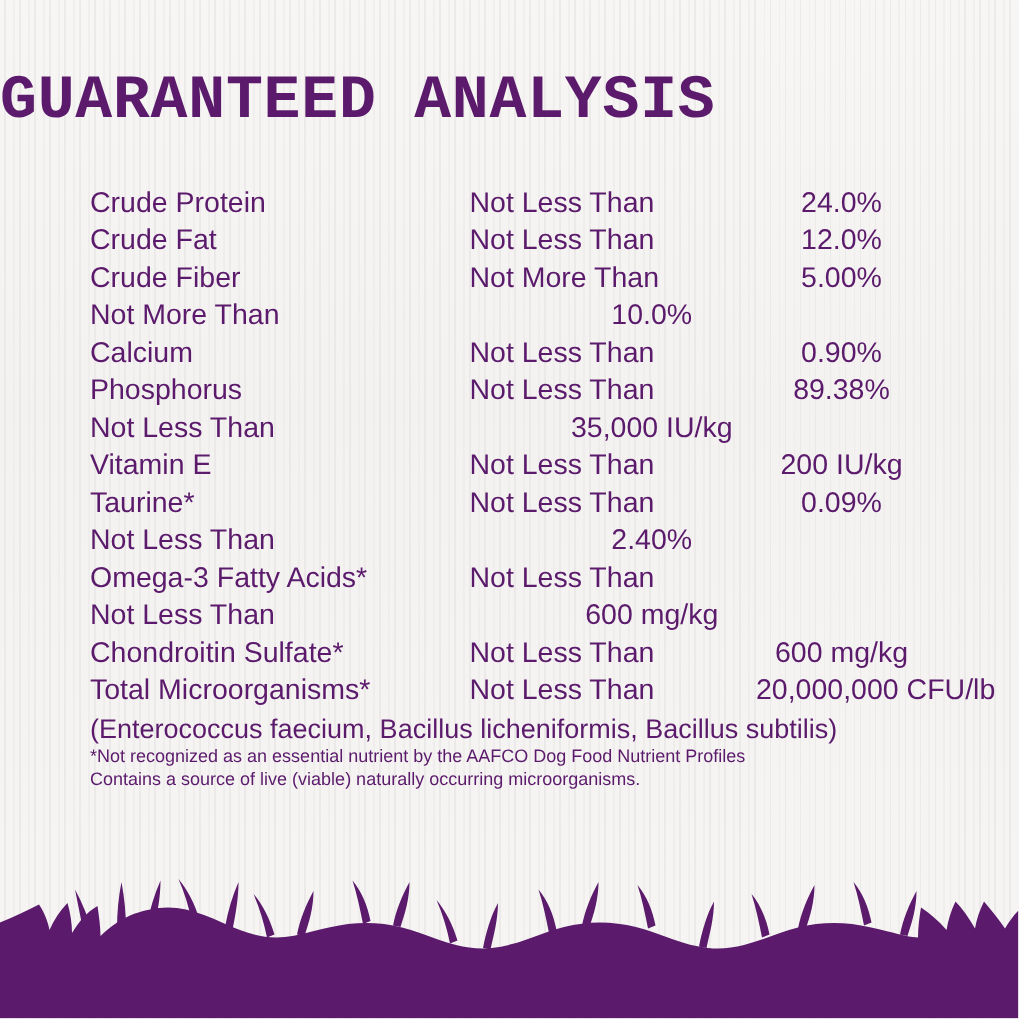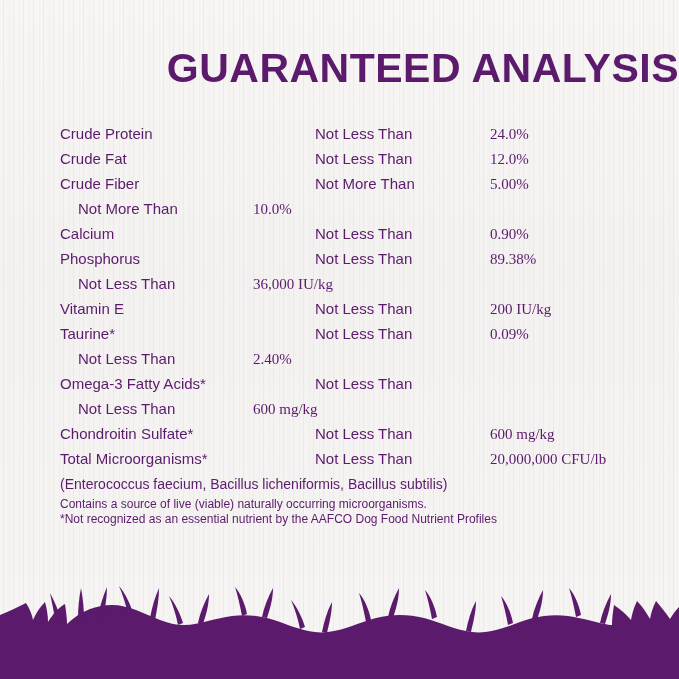--- a/index.html
+++ b/index.html
@@ -27,63 +27,62 @@
         rgba(236,234,232,0.0) 9px,
         rgba(233,231,229,0.45) 9px,
         rgba(233,231,229,0.45) 10px),
       linear-gradient(180deg, #f7f6f5 0%, #f3f2f1 40%, #f6f5f4 100%);
   }
   .title {
     position: absolute;
     left: 0;
     right: 0;
     top: 45px;
-    text-align: right;
+    text-align: left;
     color: #5b1a6b;
     font-size: 41px;
     font-weight: bold;
     letter-spacing: 0.5px;
-    font-family: Liberation Sans, sans-serif;
+    font-family: Liberation Mono, monospace;
   }
   .table {
     position: absolute;
     left: 60px;
     top: 125px;
     width: 558px;
   }
   .row {
     display: flex;
     align-items: baseline;
     height: 25px;
     color: #5b1a6b;
-    font-size: 15px;
+    font-size: 19px;
+    gap: 16px;
   }
   .c-name {
     width: 237px;
     flex: 0 0 237px;
     white-space: nowrap;
   }
   .c-qual {
     width: 175px;
     flex: 0 0 175px;
     white-space: nowrap;
-    margin-left: 18px;
   }
   .c-val {
     flex: 1 1 auto;
-    text-align: left;
-    white-space: nowrap;
-    font-family: Liberation Serif, serif;
+    text-align: center;
+    white-space: nowrap;
   }
   .note-organisms {
     position: absolute;
     left: 60px;
     top: 476px;
     color: #5b1a6b;
-    font-size: 14px;
+    font-size: 18px;
   }
   .footnotes {
     position: absolute;
     left: 60px;
     top: 497px;
     color: #5b1a6b;
     font-size: 12px;
     line-height: 14.5px;
   }
   .footnotes div {
@@ -130,21 +129,21 @@
       <span class="c-qual">Not Less Than</span>
       <span class="c-val">0.90%</span>
     </div>
     <div class="row">
       <span class="c-name">Phosphorus</span>
       <span class="c-qual">Not Less Than</span>
       <span class="c-val">89.38%</span>
     </div>
     <div class="row">
       <span class="c-qual">Not Less Than</span>
-      <span class="c-val">36,000 IU/kg</span>
+      <span class="c-val">35,000 IU/kg</span>
     </div>
     <div class="row">
       <span class="c-name">Vitamin E</span>
       <span class="c-qual">Not Less Than</span>
       <span class="c-val">200 IU/kg</span>
     </div>
     <div class="row">
       <span class="c-name">Taurine*</span>
       <span class="c-qual">Not Less Than</span>
       <span class="c-val">0.09%</span>
@@ -169,22 +168,22 @@
     <div class="row">
       <span class="c-name">Total Microorganisms*</span>
       <span class="c-qual">Not Less Than</span>
       <span class="c-val">20,000,000 CFU/lb</span>
     </div>
   </div>
 
   <div class="note-organisms">(Enterococcus faecium, Bacillus licheniformis, Bacillus subtilis)</div>
 
   <div class="footnotes">
+    <div>*Not recognized as an essential nutrient by the AAFCO Dog Food Nutrient Profiles</div>
     <div>Contains a source of live (viable) naturally occurring microorganisms.</div>
-    <div>*Not recognized as an essential nutrient by the AAFCO Dog Food Nutrient Profiles</div>
   </div>
 
   <svg class="grass" viewBox="0 0 679 160" preserveAspectRatio="none">
     <path fill="#5b1a6b" d="
       M0,96
       C10,92 18,88 26,84
       C30,90 32,96 33,101
       C36,94 40,88 45,83
       C47,90 48,97 48,103
       C53,95 58,89 65,85

